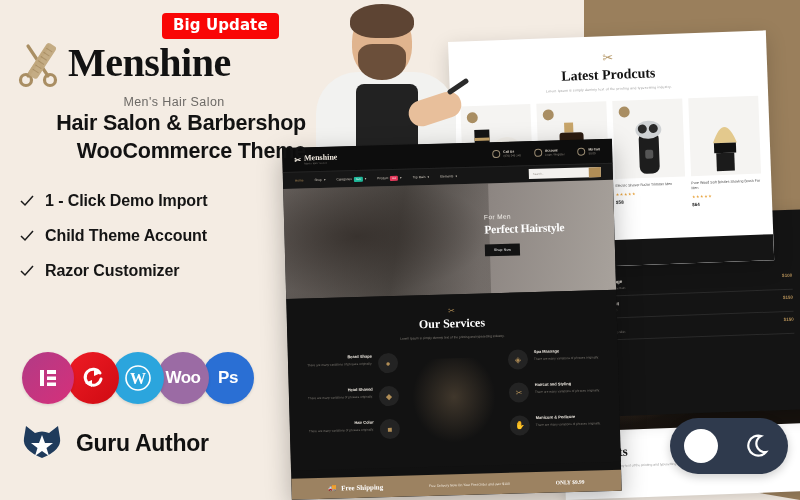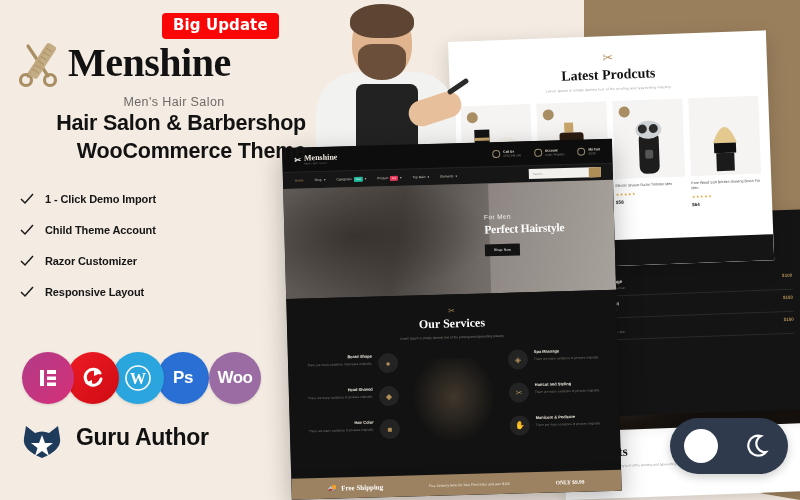--- a/index.html
+++ b/index.html
@@ -60,40 +60,40 @@
     position:absolute; left:16px; top:110px; width:290px;
     font-size:21.5px; line-height:1.28; color:#121212; font-weight:bold;
     letter-spacing:-.2px;
     text-align:right;
   }
 
   .features { position:absolute; left:20px; top:192px; }
   .feature { display:flex; align-items:center; gap:11px; margin-bottom:17px; }
   .feature .tick { width:14px; height:14px; flex:0 0 14px; }
   .feature .ftxt {
-    font-size:11px; color:#151515; font-weight:bold; letter-spacing:-.1px;
+    font-size:16px; color:#151515; font-weight:bold; letter-spacing:-.1px;
   }
 
   
   .badges { position:absolute; left:22px; top:352px; display:flex; }
   .badge {
     width:52px; height:52px; border-radius:50%;
     display:flex; align-items:center; justify-content:center;
     margin-right:-7px; position:relative;
     box-shadow:0 1px 3px rgba(0,0,0,.12);
   }
   .b-elementor { background:linear-gradient(135deg,#b13b86,#d6307a); z-index:5; }
   .b-update    { background:linear-gradient(135deg,#ee1c25,#cf0a12); z-index:4; }
   .b-wp        { background:#2ba5dd; z-index:3; }
   .b-woo       { background:#9b6ba4; z-index:2; }
   .b-ps        { background:#2a6fd4; z-index:1; margin-right:0; }
   .badge-txt { color:#fff; font-weight:bold; font-size:17px; letter-spacing:-.5px; }
 
   
-  .guru { position:absolute; left:20px; top:424px; display:flex; gap:12px; }
+  .guru { position:absolute; left:20px; top:424px; display:flex; align-items:center; gap:12px; }
   .guru-label { font-size:23px; font-weight:bold; color:#111; letter-spacing:-.3px; }
 
   
   .mock { position:absolute; background:#fff; overflow:hidden; }
 
   
   #mock-products {
     left:448px; top:42px; width:318px; height:230px;
     transform: rotate(-2.1deg); transform-origin:0 0;
     box-shadow:0 6px 20px rgba(0,0,0,.17);
@@ -602,26 +602,20 @@
           <path d="M1 7 L5 11 L13 2" stroke="#1a1a1a" stroke-width="1.5" fill="none"></path>
         </svg>
       <div class="ftxt">Child Theme Account</div>
     </div>
     <div class="feature">
       <svg class="tick" viewBox="0 0 14 14">
           <path d="M1 7 L5 11 L13 2" stroke="#1a1a1a" stroke-width="1.5" fill="none"></path>
         </svg>
       <div class="ftxt">Razor Customizer</div>
     </div>
-    <div class="feature">
-      <svg class="tick" viewBox="0 0 14 14">
-          <path d="M1 7 L5 11 L13 2" stroke="#1a1a1a" stroke-width="1.5" fill="none"></path>
-        </svg>
-      <div class="ftxt">Responsive Layout</div>
-    </div>
   </div>
 
   <div class="badges">
     <div class="badge b-elementor">
       <svg width="22" height="22" viewBox="0 0 22 22">
         <rect x="3" y="3" width="4" height="16" fill="#fff"></rect>
         <rect x="10" y="3" width="9" height="4" fill="#fff"></rect>
         <rect x="10" y="9.5" width="9" height="3.5" fill="#fff"></rect>
         <rect x="10" y="15.5" width="9" height="3.5" fill="#fff"></rect>
       </svg>
@@ -632,25 +626,25 @@
         <path d="M13 3 L20 7 L13 10 Z" fill="#fff"></path>
         <path d="M11 21 L4 17 L11 14 Z" fill="#fff"></path>
       </svg>
     </div>
     <div class="badge b-wp">
       <svg width="28" height="28" viewBox="0 0 28 28">
         <circle cx="14" cy="14" r="12" fill="none" stroke="#fff" stroke-width="1.6"></circle>
         <text x="14" y="20" text-anchor="middle" font-size="16" font-weight="bold" fill="#fff" font-family="'Liberation Serif', serif">W</text>
       </svg>
     </div>
+    <div class="badge b-woo">
+      <span class="badge-txt">Woo</span>
+    </div>
     <div class="badge b-ps">
       <span class="badge-txt">Ps</span>
-    </div>
-    <div class="badge b-woo">
-      <span class="badge-txt">Woo</span>
     </div>
   </div>
 
   <div class="guru">
     <svg width="44" height="38" viewBox="0 0 44 38">
       <path d="M4 14 L6 2 L15 9 Q22 6 29 9 L38 2 L40 14 Q42 26 22 34 Q2 26 4 14 Z" fill="#1f3b5c"></path>
       <path d="M22 11 L25 19 L33 19 L26.5 24 L29 32 L22 27 L15 32 L17.5 24 L11 19 L19 19 Z" fill="#fff"></path>
     </svg>
     <div class="guru-label">Guru Author</div>
   </div>

